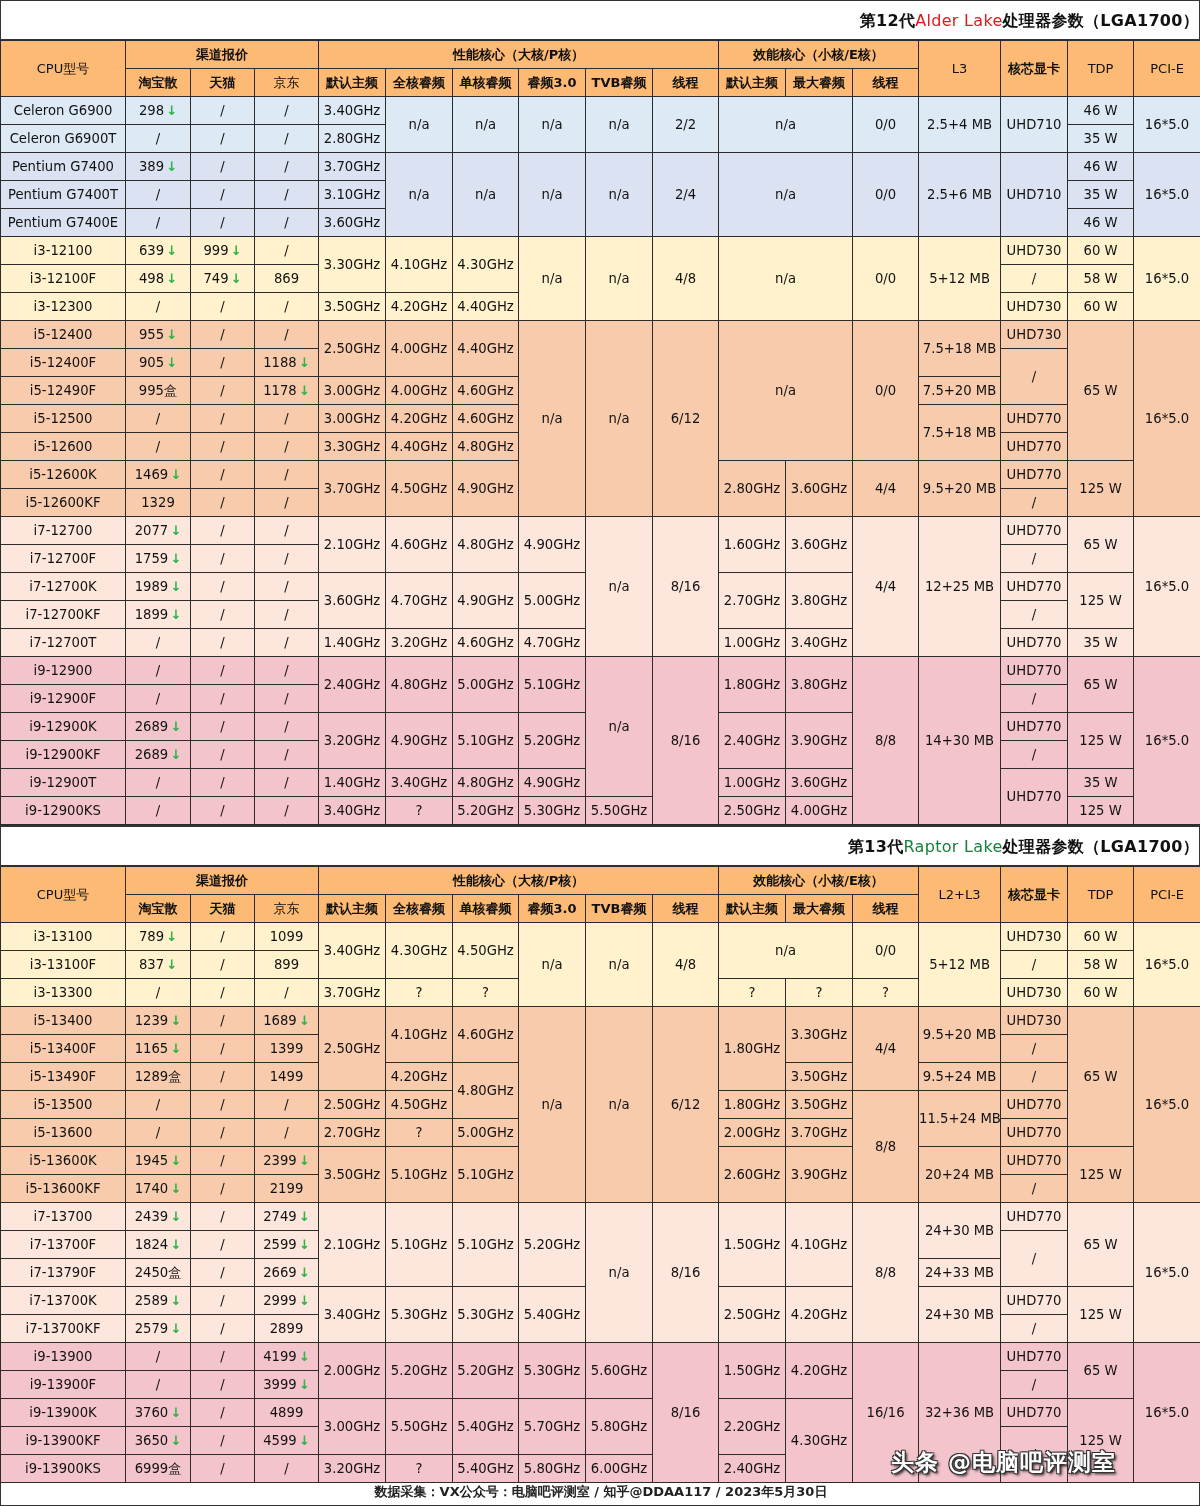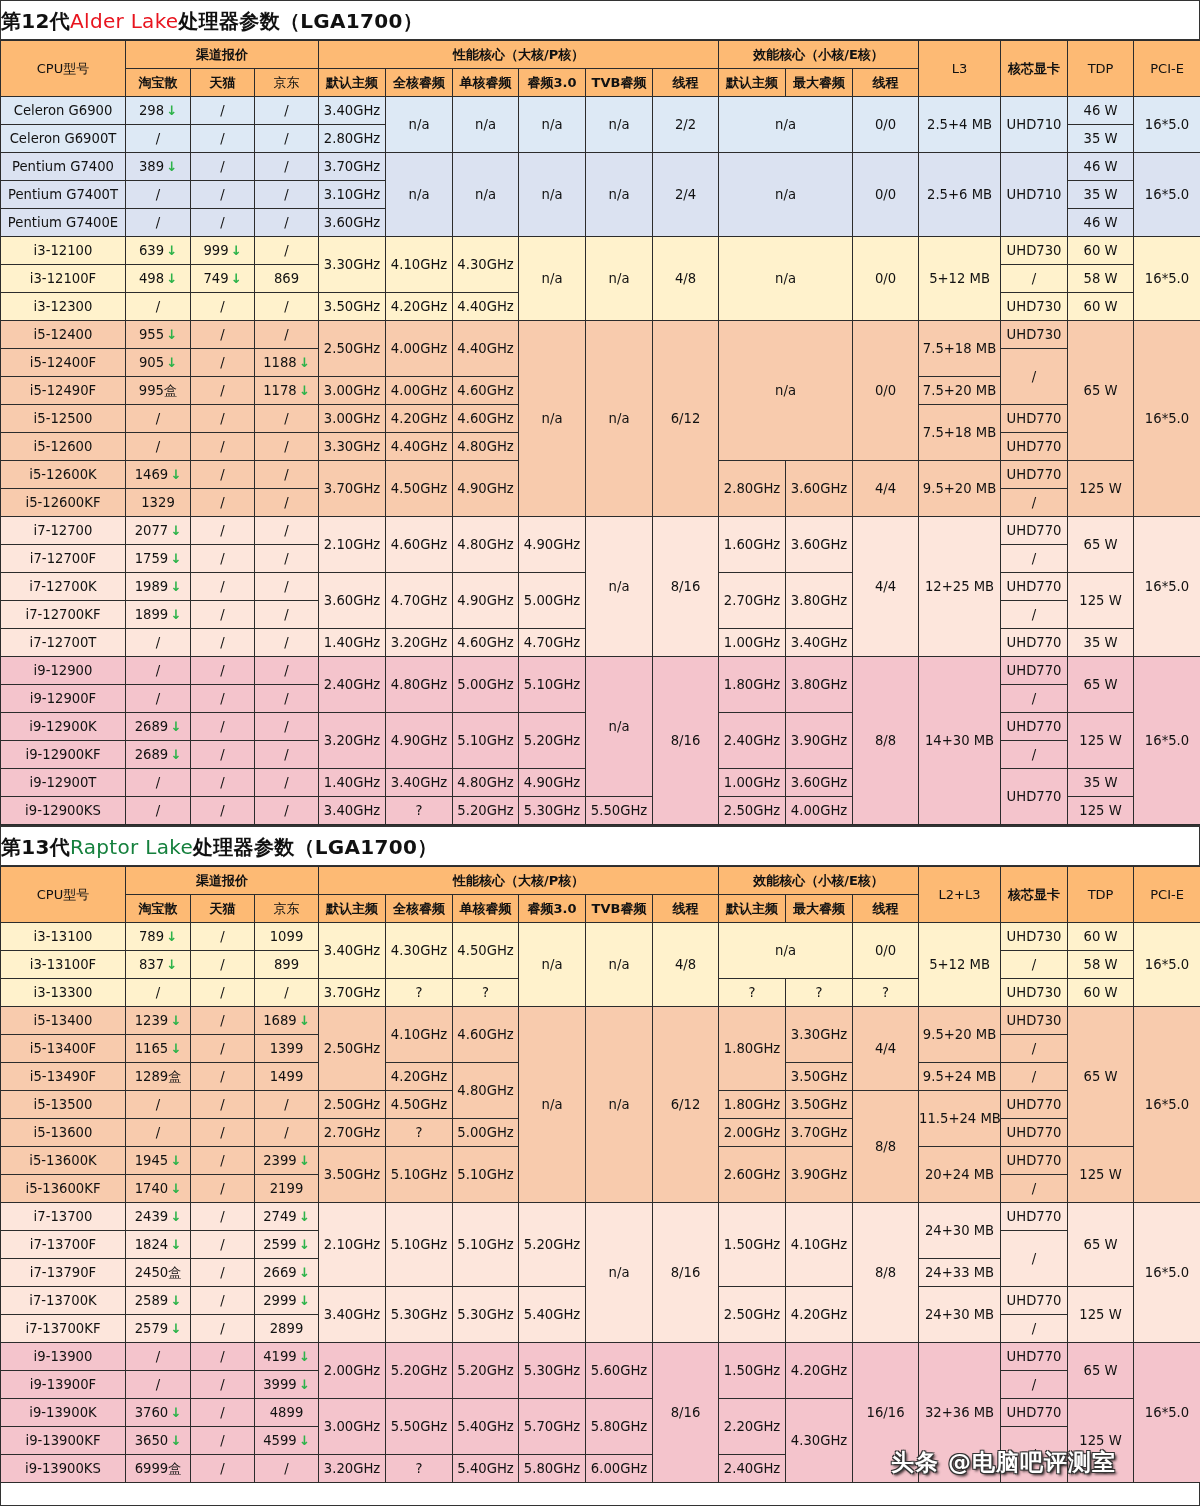--- a/index.html
+++ b/index.html
@@ -1,18 +1,18 @@
 <!DOCTYPE html>
 <html><head>
 <meta charset="utf-8">
 <style>
   html,body{margin:0;padding:0;background:#fff;}
   body{width:1200px;height:1506px;overflow:hidden;font-family:"DejaVu Sans","Liberation Sans",sans-serif;color:#111;position:relative;}
   .frame{position:absolute;left:0;top:0;width:1198px;height:1504px;border:1px solid #333;}
-  .title{height:38px;line-height:40px;text-align:left;font-size:20px;font-weight:bold;border-bottom:1px solid #333;background:#fff;letter-spacing:0.3px;}
+  .title{height:38px;line-height:40px;text-align:right;font-size:16px;font-weight:bold;border-bottom:1px solid #333;background:#fff;letter-spacing:0.3px;}
   .title .hl-red{color:#e8141e;font-weight:normal;}
   .title .hl-blue{color:#15803d;font-weight:normal;}
   table.spec{border-collapse:collapse;table-layout:fixed;width:1200px;margin-left:-1px;}
   table.spec td{border:1px solid #2c2c2c;text-align:center;vertical-align:middle;font-size:13.2px;padding:0;height:27px;white-space:nowrap;overflow:hidden;}
   table.spec tr.hdr td{background:#fdba74;font-weight:bold;font-size:13px;}
   table.spec tr.hdr td.plain{font-weight:normal;}
   .arrow{color:#2db34a;font-weight:bold;margin-left:2px;}
   .bg-cel{background:#dde9f5;}
   .bg-pen{background:#dbe2f1;}
   .bg-i3{background:#fff2cc;}
@@ -682,13 +682,14 @@
             <td><span>5.40GHz</span></td>
             <td><span>5.80GHz</span></td>
             <td><span>6.00GHz</span></td>
             <td><span>2.40GHz</span></td>
           </tr>
         </tbody>
     </table>
   </div>
 
   <div class="watermark">头条 @电脑吧评测室</div>
+  <div class="footer">数据采集：VX公众号：电脑吧评测室  /  知乎@DDAA117 / 2023年5月30日</div>
 </div>
 
 </body></html>

